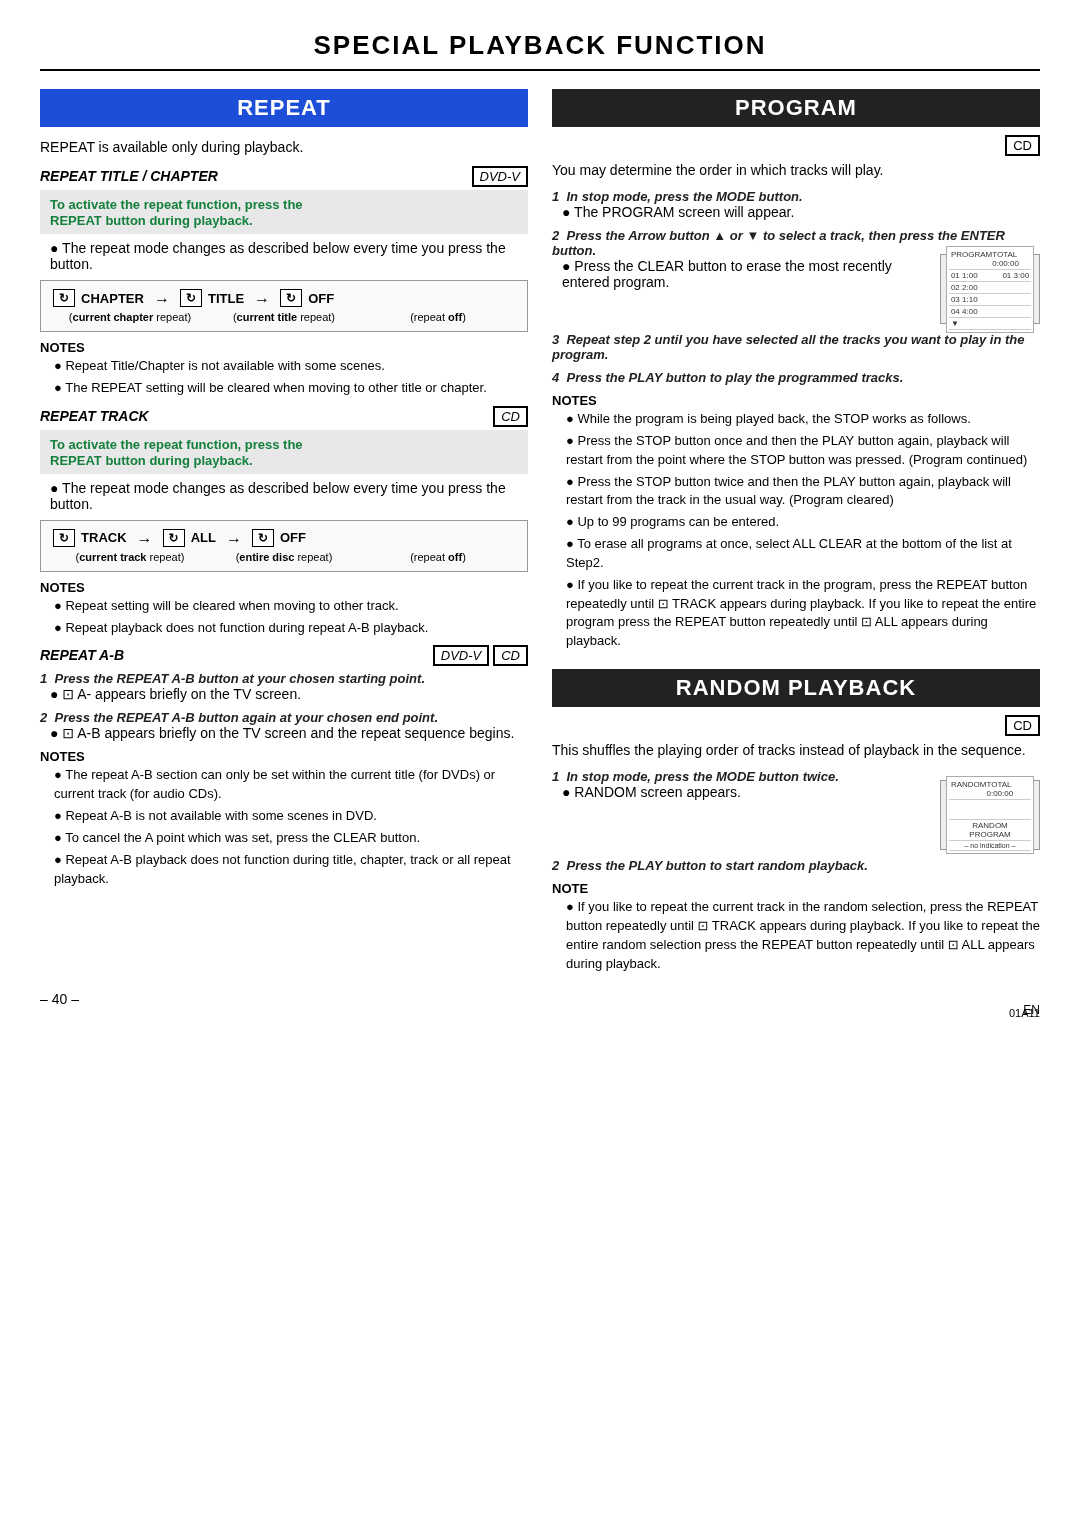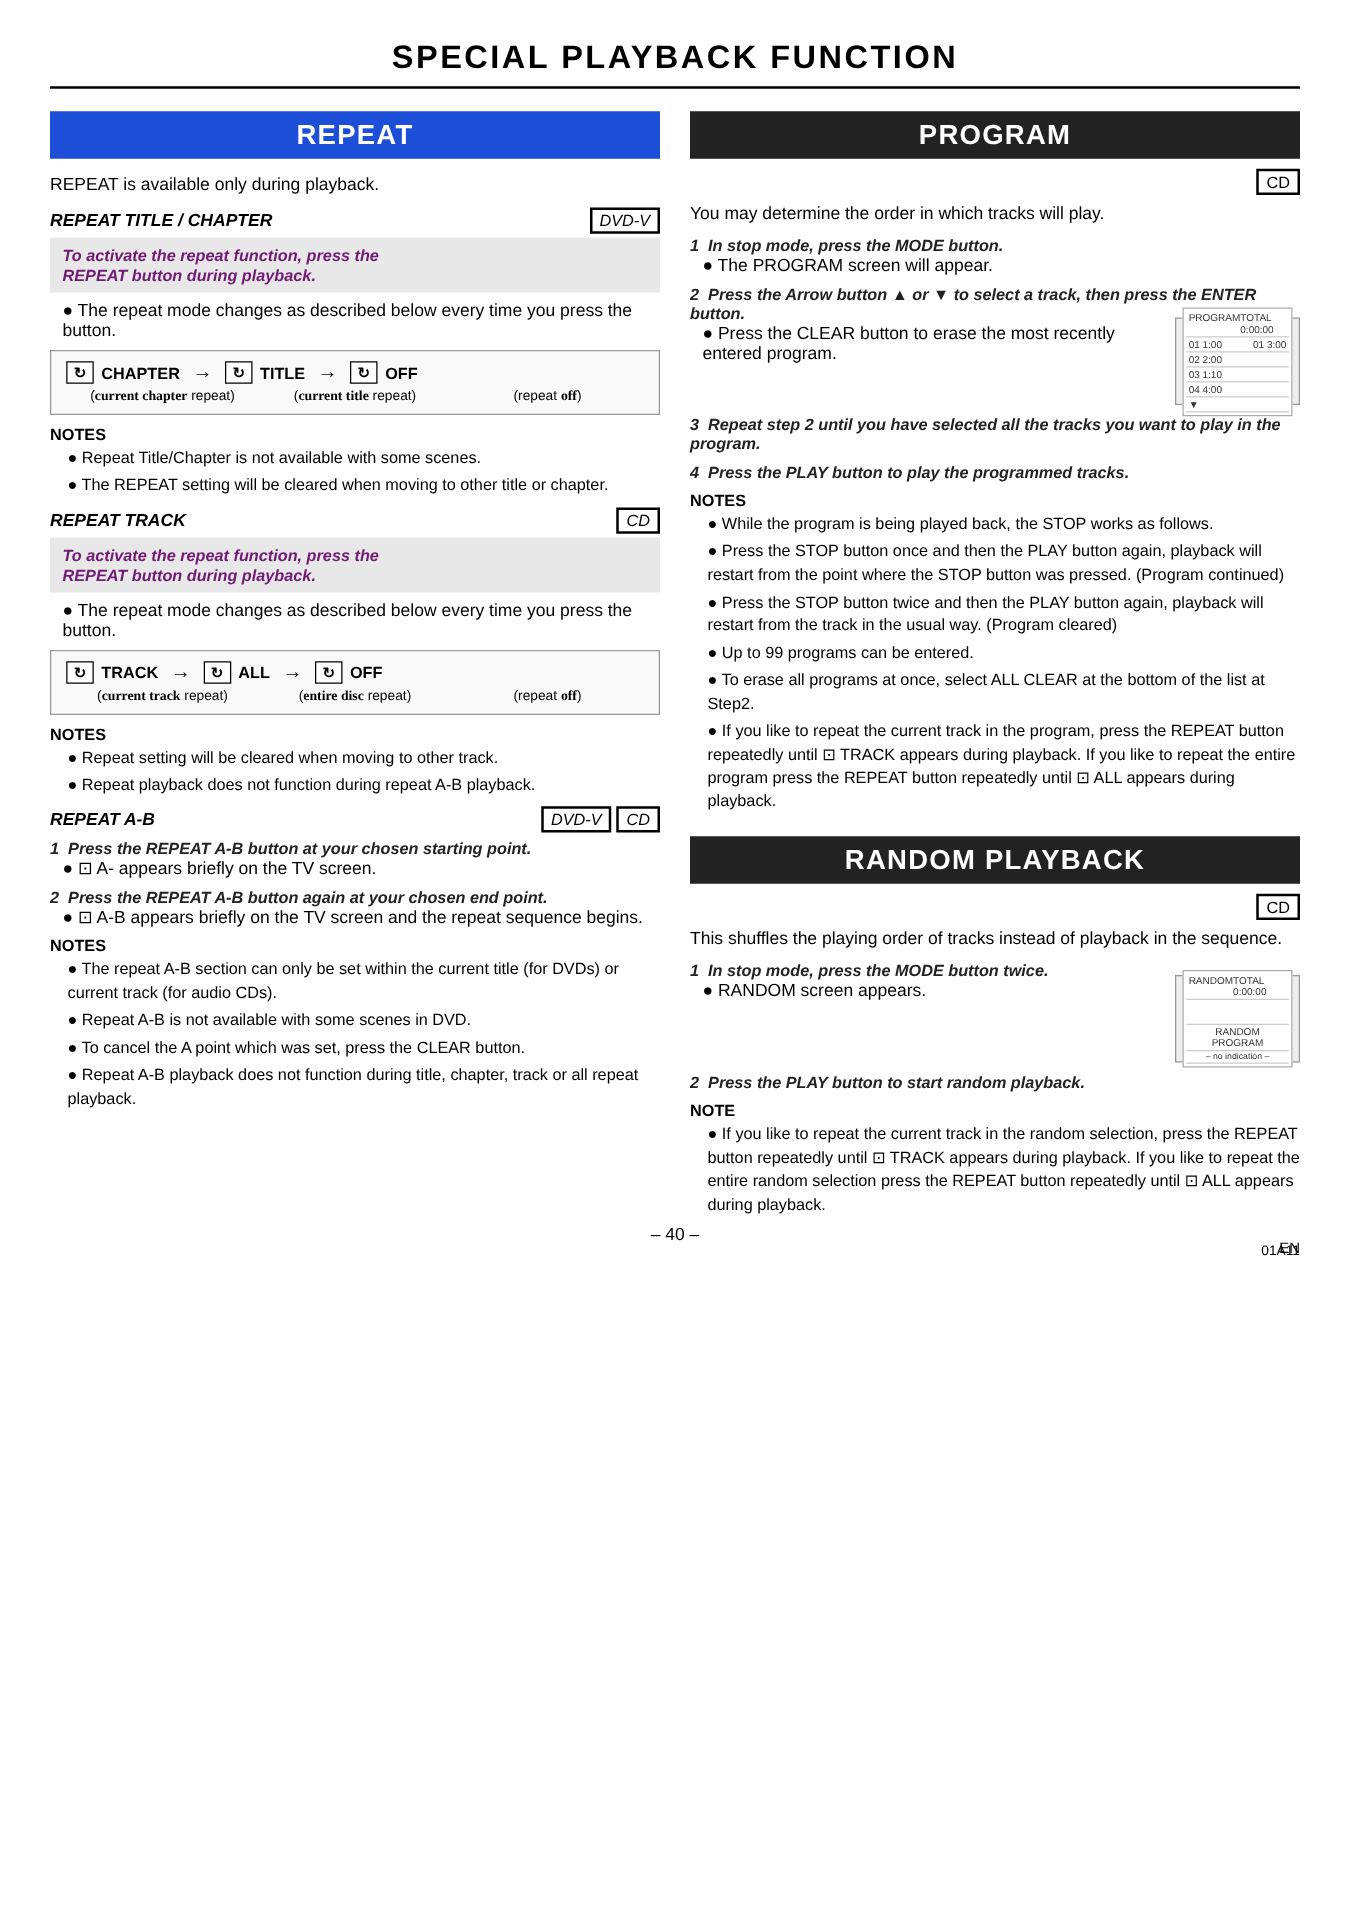--- a/index.html
+++ b/index.html
@@ -63,21 +63,21 @@
       padding: 1px 6px;
       float: right;
       margin-top: -2px;
     }
     .badge-row {
       display: flex;
       justify-content: flex-end;
       margin-bottom: 4px;
     }
     p { margin-bottom: 6px; line-height: 1.5; }
-    .bold-italic { font-weight: bold; font-style: italic; font-size: 13px; color: #701a75; }
+    .bold-italic { font-weight: bold; font-size: 13px; color: #15803d; }
     .bullet { padding-left: 10px; margin-bottom: 4px; }
     .bullet::before { content: "● "; }
     .notes-header { font-weight: bold; margin-top: 8px; margin-bottom: 2px; font-size: 13px; }
     .note-bullet { padding-left: 14px; margin-bottom: 3px; font-size: 13px; line-height: 1.45; }
     .note-bullet::before { content: "● "; }
 
     
     .mode-diagram {
       border: 1px solid #999;
       padding: 8px 12px;
@@ -103,21 +103,21 @@
     .arrow { font-size: 16px; margin: 0 4px; }
     .diagram-labels {
       display: flex;
       font-size: 11px;
       gap: 0px;
     }
     .diagram-label-item {
       flex: 1;
       text-align: center;
     }
-    .diagram-label-item span { font-weight: bold; font-family: Liberation Serif, serif; }
+    .diagram-label-item span { font-weight: bold; }
 
     
     .step { margin: 8px 0 4px 0; }
 
     
     .random-section { margin-top: 18px; }
 
     
     .screen-thumb {
       width: 100px;
@@ -137,22 +137,21 @@
     .screen-thumb-inner {
       width: 90%;
       border: 1px solid #aaa;
       background: #fff;
       padding: 2px;
     }
     .screen-row { display: flex; justify-content: space-between; font-size: 8px; border-bottom: 1px solid #ccc; padding: 1px 2px; }
     .clearfix::after { content: ""; display: block; clear: both; }
     .footer-wrapper {
       position: relative;
-      margin-top: 2px;
-      text-align: center;
+      margin-top: 14px;
     }
     .gray-box {
       background: #e8e8e8;
       padding: 6px 10px;
       margin: 6px 0;
     }
     .bold { font-weight: bold; }
     .step-label {
       font-weight: bold;
       font-style: italic;

